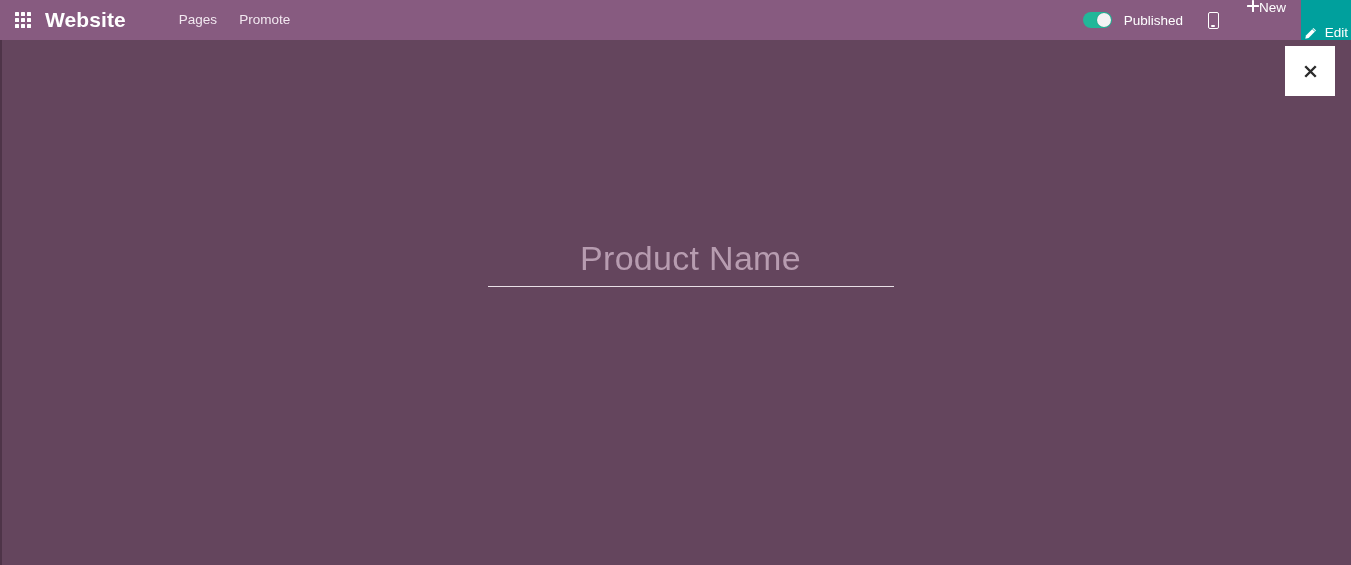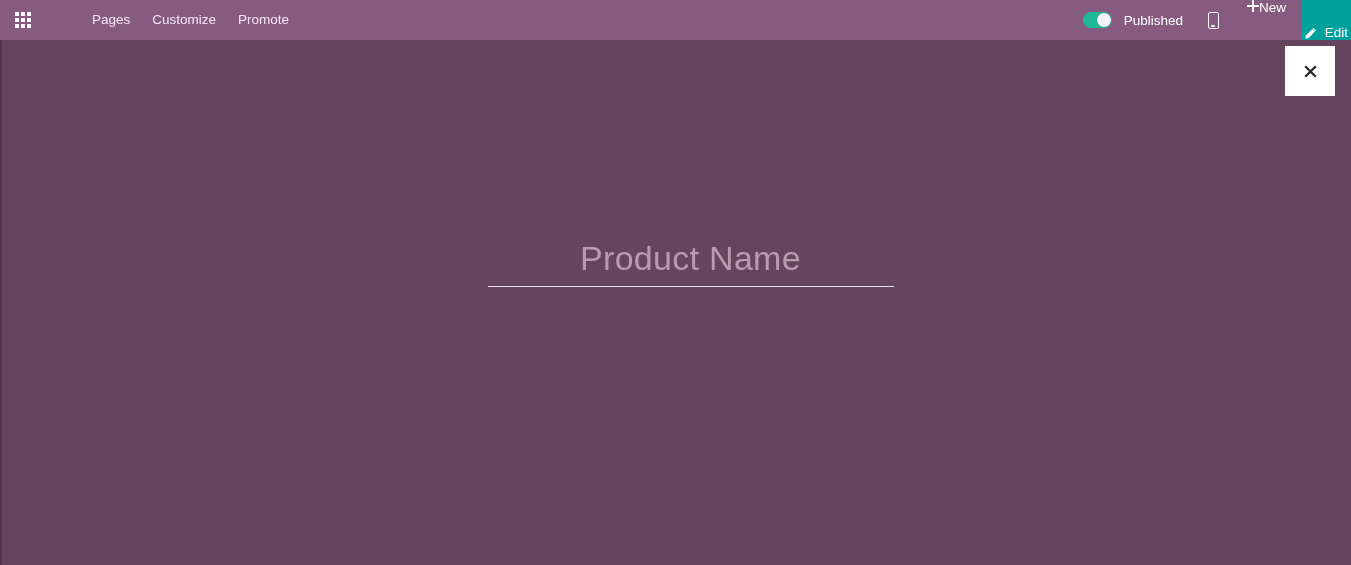--- a/index.html
+++ b/index.html
@@ -314,24 +314,24 @@
           <i></i>
           <i></i>
           <i></i>
           <i></i>
           <i></i>
           <i></i>
           <i></i>
       </div>
     </div>
 
+    <div class="brand">Website</div>
 
     <div class="nav-menu">
       <div class="nav-item">Pages</div>
-      <div class="nav-item">Customize</div>
       <div class="nav-item">Promote</div>
     </div>
   </div>
 
   <div class="nav-right">
 
     <div class="publish-wrap">
       <span class="toggle">
         <span class="knob"></span>
       </span>

